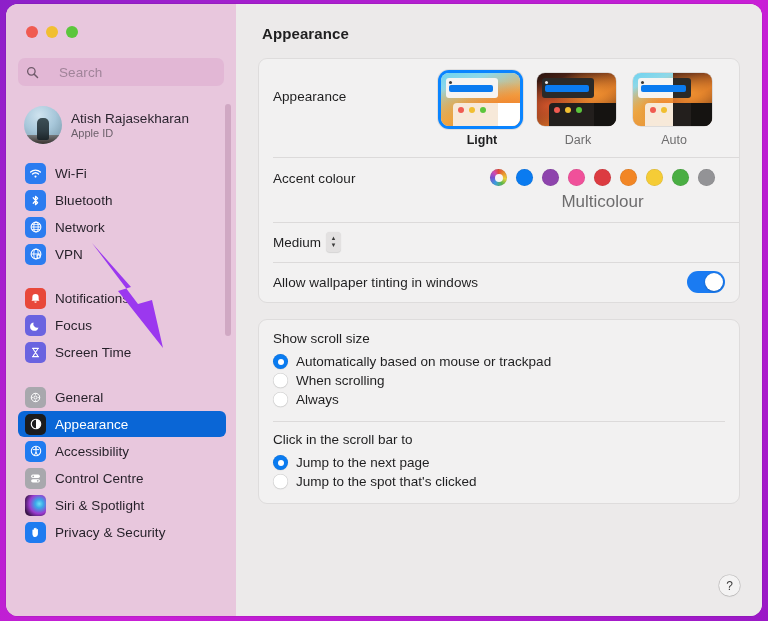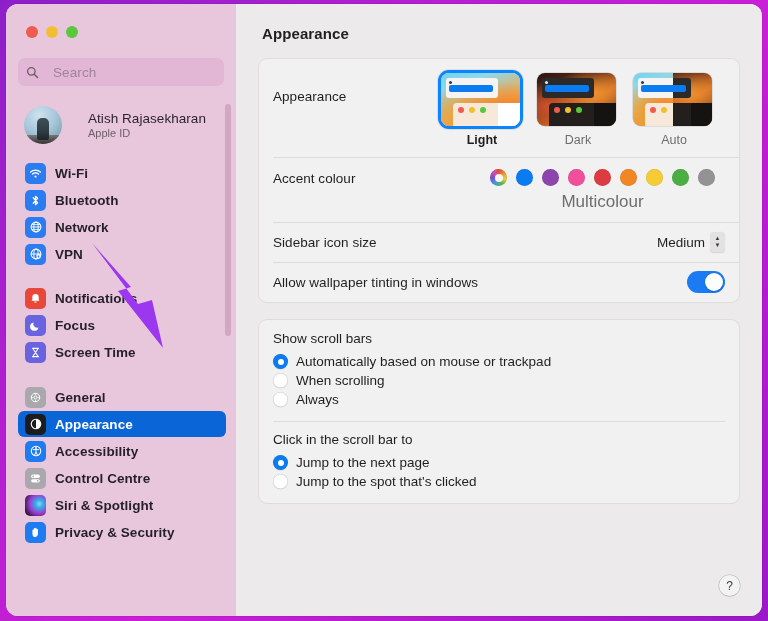--- a/index.html
+++ b/index.html
@@ -40,54 +40,54 @@
   .light.red    { background: #f05b51; }
   .light.yellow { background: #f1bf31; }
   .light.green  { background: #5cc63c; }
 
   #search-box {
     margin: 20px 12px 0 12px;
     height: 28px;
     border-radius: 7px;
     background: rgba(220,170,205,.55);
     display: flex; align-items: center;
-    padding: 0 8px; gap: 14px;
+    padding: 0 8px; gap: 20px;
   }
   #search-box .ph {
     font-size: 13.5px; color: #a1849a;
     letter-spacing: .1px;
   }
   .mag { width: 13px; height: 13px; flex: 0 0 13px; }
   .mag svg { display:block; }
 
   
   #account {
     margin: 16px 10px 0 12px;
-    display: flex; align-items: center; gap: 26px;
+    display: flex; align-items: center; gap: 9px;
     padding: 4px 6px; border-radius: 7px;
   }
   #avatar {
     width: 38px; height: 38px; border-radius: 50%;
     background: radial-gradient(circle at 40% 25%, #cfe3ef 0%, #a7c7da 45%, #6f8fa0 100%);
     position: relative; overflow: hidden; flex: 0 0 38px;
   }
   #avatar::after {
     content:''; position:absolute; left:13px; top:12px;
     width:12px; height:22px; border-radius:5px 5px 2px 2px;
     background: linear-gradient(180deg,#3d4f56 0%, #2f3d44 60%, #1d2529 100%);
   }
   #avatar::before {
     content:''; position:absolute; left:0; bottom:0; width:100%; height:9px;
     background: linear-gradient(180deg, rgba(90,70,60,.55), rgba(50,38,32,.9));
   }
   #acct-name { font-size: 13.5px; color: #2c2530; letter-spacing: .05px; }
   #acct-sub  { font-size: 11px; color: #6b5f6a; margin-top: 1px; }
 
   
-  .navgroup { margin-top: 12px; font-weight: bold; }
+  .navgroup { margin-top: 12px; }
   .navgroup.g2 { margin-top: 18px; }
   .navgroup.g3 { margin-top: 19px; }
   .navitem {
     display: flex; align-items: center; gap: 9px;
     height: 26px; margin: 0 10px 1px 12px;
     padding: 0 7px; border-radius: 6px;
     font-size: 13.5px; color: #241f28;
     letter-spacing: .05px;
   }
   .navitem.selected { background: #0a66d6; color: #fff; }
@@ -511,39 +511,38 @@
               <span class="sw" style="background:#f5cc36"></span>
               <span class="sw" style="background:#4aae43"></span>
               <span class="sw" style="background:#939396"></span>
             </div>
             <div id="multi-cap">Multicolour</div>
           </div>
         </div>
 
 
         <div class="row">
-          <div class="row-label">Sidebar icon size</div>
           <div class="row-value popup">
             <span>Medium</span>
             <span class="stepper">
                 <span>▲</span>
                 <span>▼</span>
               </span>
           </div>
         </div>
 
         <div class="row">
           <div class="row-label">Allow wallpaper tinting in windows</div>
           <div class="toggle"></div>
         </div>
       </div>
 
       <div class="card">
         <div class="block">
-          <div class="block-title">Show scroll bars</div>
+          <div class="block-title">Show scroll size</div>
           <div class="radio-row">
             <span class="radio on"></span>
             <span>Automatically based on mouse or trackpad</span>
           </div>
           <div class="radio-row">
             <span class="radio"></span>
             <span>When scrolling</span>
           </div>
           <div class="radio-row">
             <span class="radio"></span>

